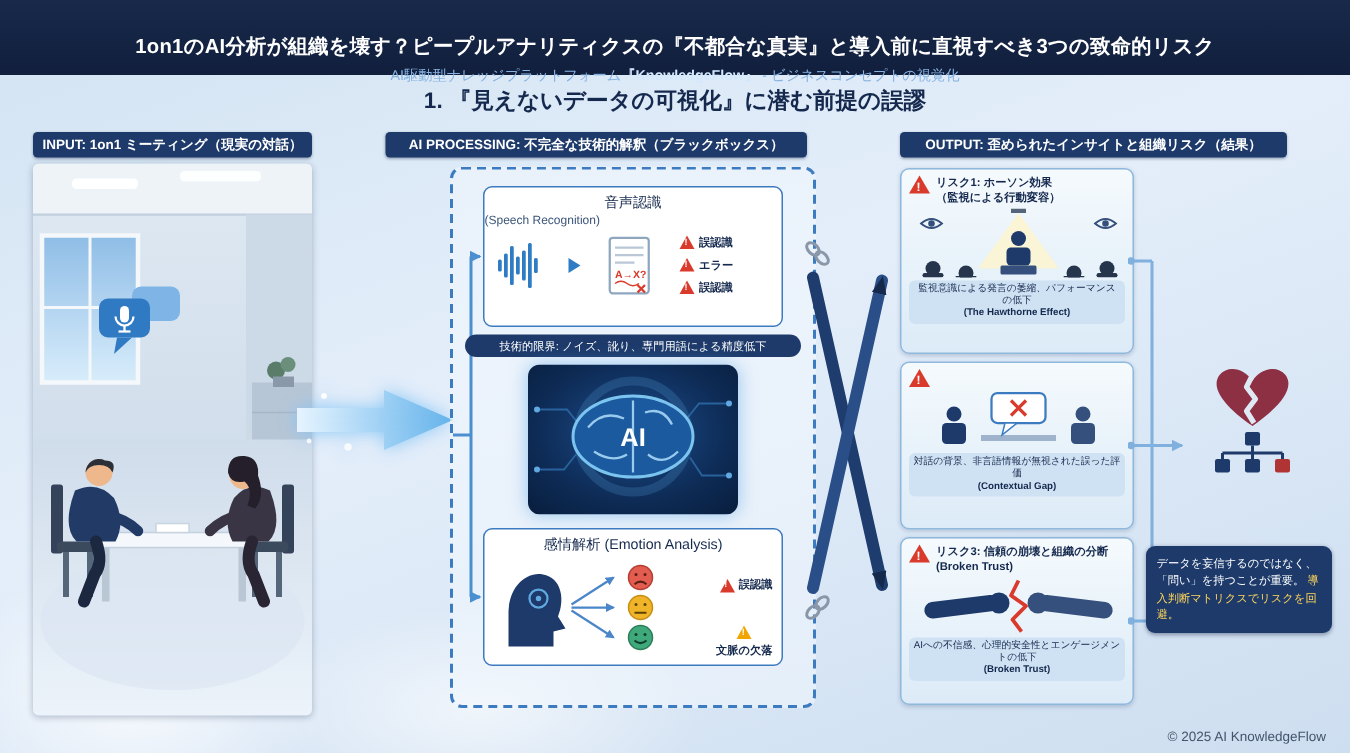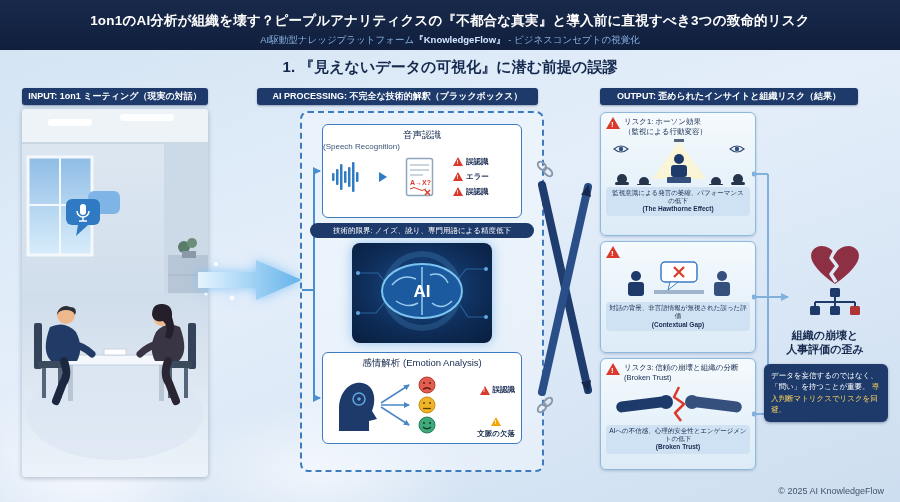--- a/index.html
+++ b/index.html
@@ -10,21 +10,21 @@
   
   .blob { position:absolute; pointer-events:none; }
   .blob1 { left:-40px; bottom:-50px; width:260px; height:180px;
            background:radial-gradient(ellipse at center, rgba(255,255,255,.8), rgba(255,255,255,0) 70%); }
   .blob2 { left:170px; bottom:-40px; width:300px; height:140px;
            background:radial-gradient(ellipse at center, rgba(255,255,255,.6), rgba(255,255,255,0) 70%); }
 
   
   .header { position:absolute; top:0; left:0; right:0; height:50px; text-align:center;
             background:linear-gradient(180deg,#18294a,#111f3d); color:#fff; z-index:5; }
-  .header-title { padding-top:12px; font-size:13.5px; font-weight:bold; letter-spacing:.2px; }
+  .header-title { padding-top:22px; font-size:13.5px; font-weight:bold; letter-spacing:.2px; }
   .header-subtitle { margin-top:4px; font-size:9.5px; color:#86b2e2; }
   .header-subtitle .brand { color:#d2e8ff; font-weight:bold; }
 
   .section-title { position:absolute; top:58px; left:0; width:100%; text-align:center;
                    font-size:15px; font-weight:bold; color:#15294e; }
 
   
   .badge { position:absolute; height:17px; line-height:17px; background:#1d3a6b; color:#fff;
            font-size:9px; font-weight:bold; text-align:center; border-radius:3px; padding:0 4px;
            white-space:nowrap; overflow:hidden; box-shadow:0 1px 2px rgba(10,25,60,.35); }
@@ -75,21 +75,21 @@
   #em-label2 { right:6px; top:64px;flex-direction:column; }
 
   
   .risk-card { position:absolute; left:600px; width:156px; border:1px solid #8fb8dd; border-radius:6px;
                background:linear-gradient(180deg,#f5fafd,#dcebf7); padding:4px 5px 5px 5px;
                box-shadow:0 1px 3px rgba(20,40,80,.2); }
   #risk1 { top:112px; height:124px; }
   #risk2 { top:241px; height:112px; }
   #risk3 { top:358px; height:112px; }
   .risk-head { display:flex; gap:4px; align-items:flex-start; }
-  .risk-title { font-size:7.5px; font-weight:normal; color:#15294e; line-height:1.3; }
+  .risk-title { font-size:7.5px; font-weight:bold; color:#15294e; line-height:1.3; }
   .risk-illus { text-align:center; margin:2px 0; }
   .risk-caption { background:#cfe2f3; border-radius:4px; font-size:6.5px; color:#15294e;
                   text-align:center; padding:2px 3px; line-height:1.3; }
   .cap-en { display:block; font-weight:bold; }
 
   
   #conclusion-icon { position:absolute; left:797px; top:238px; width:76px; height:88px; }
   #conclusion-text { position:absolute; left:760px; top:328px; width:130px; text-align:center;
                      font-size:11px; font-weight:bold; color:#15294e; line-height:1.3; }
   #note-box { position:absolute; left:764px; top:364px; width:124px; min-height:58px;
@@ -478,24 +478,20 @@
         <rect x="13" y="68" width="10" height="9" rx="1.5"></rect>
         <rect x="33" y="68" width="10" height="9" rx="1.5"></rect>
         <rect x="53" y="68" width="10" height="9" rx="1.5" fill="#b03434"></rect>
       </g>
       <g stroke="#1d3a6b" stroke-width="2" fill="none">
         <path d="M38,59 V64 M18,64 H58 M18,64 V68 M38,64 V68 M58,64 V68"></path>
       </g>
     </svg>
   </div>
 
-  <div id="conclusion-text">
-    <div>組織の崩壊と</div>
-    <div>人事評価の歪み</div>
-  </div>
 
   <div id="note-box">
     <span>データを妄信するのではなく、「問い」を持つことが重要。</span>
     <span class="note-hl">導入判断マトリクスでリスクを回避。</span>
   </div>
 
   <div class="footer">© 2025 AI KnowledgeFlow</div>
 
 </div>
 

